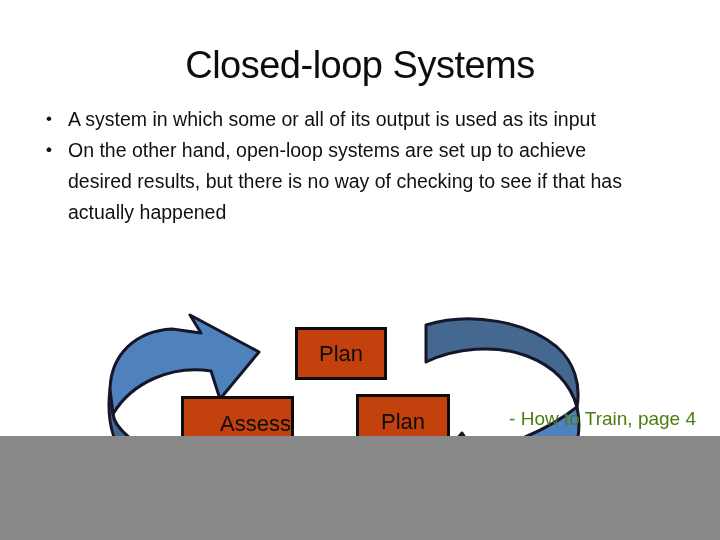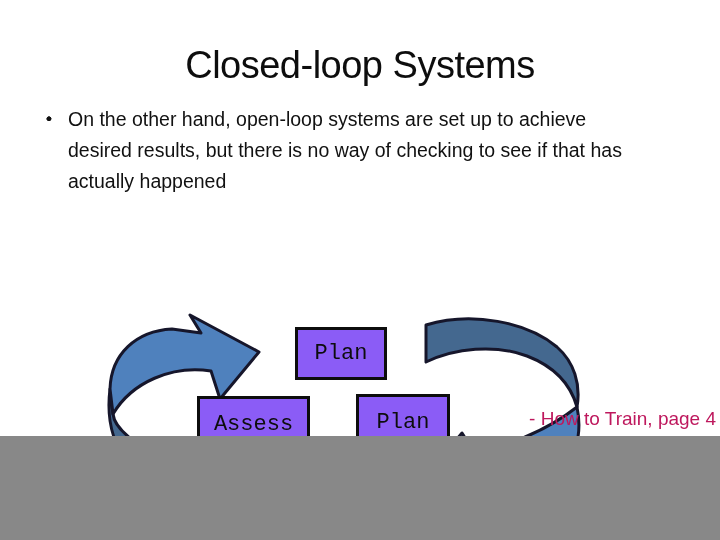--- a/index.html
+++ b/index.html
@@ -15,43 +15,44 @@
     position:absolute;top:104px;left:42px;width:640px;margin:0;padding:0;
     list-style:none;font-size:19.5px;line-height:31px;color:#111;
   }
   .bullets li{position:relative;padding-left:26px;margin:0;}
   .bullets .dot{position:absolute;left:4px;top:-1px;font-size:17px;color:#111;}
   .bullets .btxt{display:inline-block;max-width:578px;vertical-align:top;}
   .diagram-svg{position:absolute;left:0;top:0;width:720px;height:540px;z-index:1;}
   .band-light{fill:var(--arrow-light,#4f81bd);stroke:var(--arrow-outline,#16162b);stroke-width:3;stroke-linejoin:round;}
   .band-dark{fill:var(--arrow-dark,#44688f);stroke:var(--arrow-outline,#16162b);stroke-width:3;stroke-linejoin:round;}
   .node{
-    position:absolute;z-index:2;background:#8b5cf6;border:3px solid #0d0d0d;
+    position:absolute;z-index:2;background:#c2410c;border:3px solid #0d0d0d;
     display:flex;align-items:center;justify-content:center;
-    font-size:22px;color:#0d0d0d;box-sizing:border-box;font-family:Liberation Mono, monospace;
+    font-size:22px;color:#0d0d0d;box-sizing:border-box;
   }
   .node-plan{left:295px;top:327px;width:92px;height:53px;}
-  .node-assess{left:197px;top:396px;width:113px;height:56px;}
+  .node-assess{left:181px;top:396px;width:113px;height:56px;justify-content:flex-end;}
   .node-prep{left:356px;top:394px;width:94px;height:56px;}
   .node-execute{left:272px;top:472px;width:151px;height:55px;margin-top:16px;}
   .footer{
-    position:absolute;right:4px;bottom:6px;z-index:3;
-    font-size:19px;color:#be185d;
+    position:absolute;right:24px;bottom:6px;z-index:3;
+    font-size:19px;color:#4d7c0f;
   }
 </style>
 </head>
 <body>
 
 <div class="stage">
 
   <div class="title">Closed-loop Systems</div>
 
   <ul class="bullets">
     <li>
       <span class="dot">•</span>
+      <span class="btxt">A system in which some or all of its output is used as its input</span>
     </li>
     <li>
       <span class="dot">•</span>
     </li>
     <li>
       <span class="dot">•</span>
       <span class="btxt">On the other hand, open-loop systems are set up to achieve desired results, but there is no way of checking to see if that has actually happened</span>
     </li>
   </ul>
 

